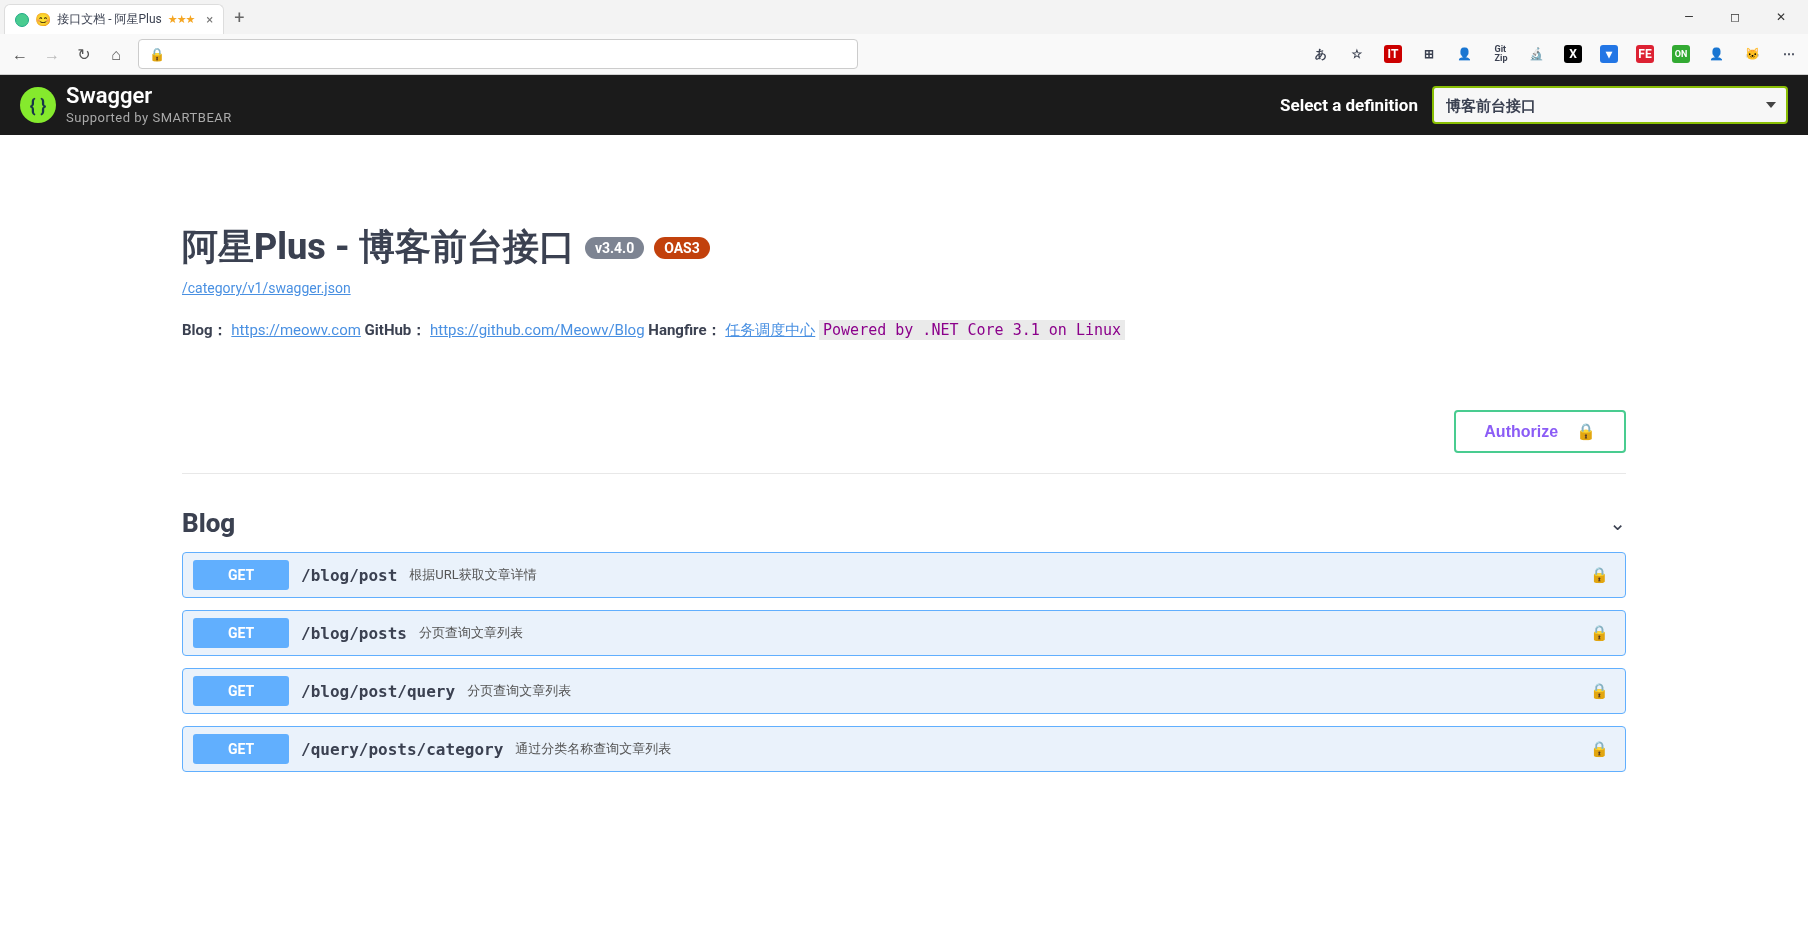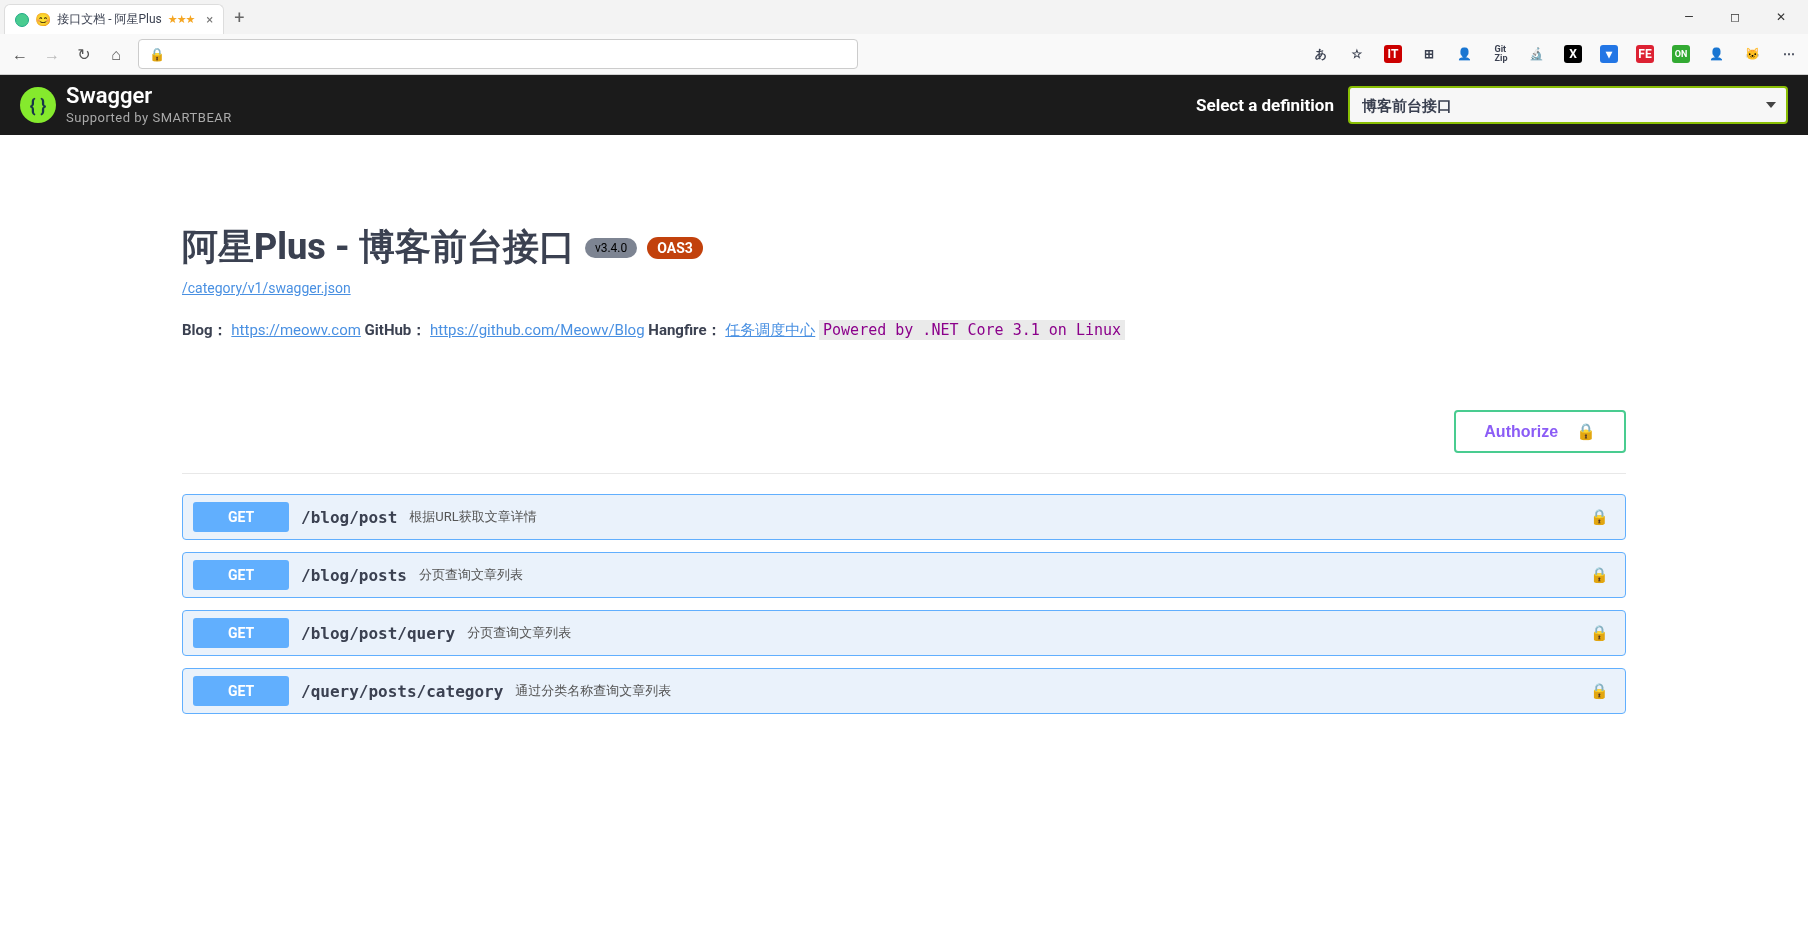--- a/index.html
+++ b/index.html
@@ -50,37 +50,37 @@
     color: #173647; font-weight: bold; font-size: 18px;
   }
   .swagger-logo-text { color: #fff; }
   .swagger-logo-text .main { font-size: 22px; font-weight: 600; display:block; line-height:1; }
   .swagger-logo-text .sub { font-size: 13px; color:#aaa; letter-spacing:0.5px; }
 
   .topbar-right { margin-left: auto; display: flex; align-items: center; gap: 14px; }
   .topbar-right .label { color: #fff; font-weight: 700; font-size: 17px; }
   .def-select {
     border: 2px solid #89bf04; background: #f7f7f7; color: #3b4151;
-    height: 38px; width: 440px; padding: 0 12px; font-size: 15px; font-weight: 700;
+    height: 38px; width: 356px; padding: 0 12px; font-size: 15px; font-weight: 700;
     border-radius: 4px; appearance: none; position: relative;
   }
   .select-wrap { position: relative; }
   .select-wrap::after {
     content: ""; position: absolute; right: 12px; top: 16px;
     border-left: 5px solid transparent; border-right: 5px solid transparent;
     border-top: 6px solid #444; pointer-events:none;
   }
 
   
   .container { max-width: 1480px; margin: 0 auto; padding: 0 18px; }
   .info { padding: 40px 0 30px; margin-top: 48px; }
   .title-row { display: flex; align-items: center; flex-wrap: wrap; gap: 10px; }
   .title-row h1 { font-size: 36px; font-weight: 800; color: #3b4151; }
   .badge-version {
-    background: #7d8492; color: #000000; font-size: 12px; font-weight: 400;
+    background: #7d8492; color: #ffffff; font-size: 14px; font-weight: 700;
     padding: 3px 10px; border-radius: 14px;
   }
   .badge-oas {
     background: #c2410c; color: #fff; font-size: 14px; font-weight: 700;
     padding: 3px 10px; border-radius: 14px;
   }
   .swagger-json-link { color: #4990e2; font-size: 14px; margin-top: 8px; display: inline-block; }
 
   .desc { margin-top: 24px; font-size: 15px; }
   .desc b { font-weight: 700; }
@@ -205,20 +205,24 @@
 
   <div class="authorize-row">
     <button class="authorize-btn">
       <span>Authorize</span>
       <span class="lock-i">🔒</span>
     </button>
   </div>
 
   <hr class="section-sep">
 
+  <div class="tag-header">
+    <h2>Blog</h2>
+    <span class="chevron">⌄</span>
+  </div>
 
   <div id="ops-list">
       <div class="opblock">
     <div class="opblock-summary">
       <span class="method-badge">GET</span>
       <span class="op-path">/blog/post</span>
       <span class="op-desc">根据URL获取文章详情</span>
       <span class="op-lock">🔒</span>
     </div>
       </div>

